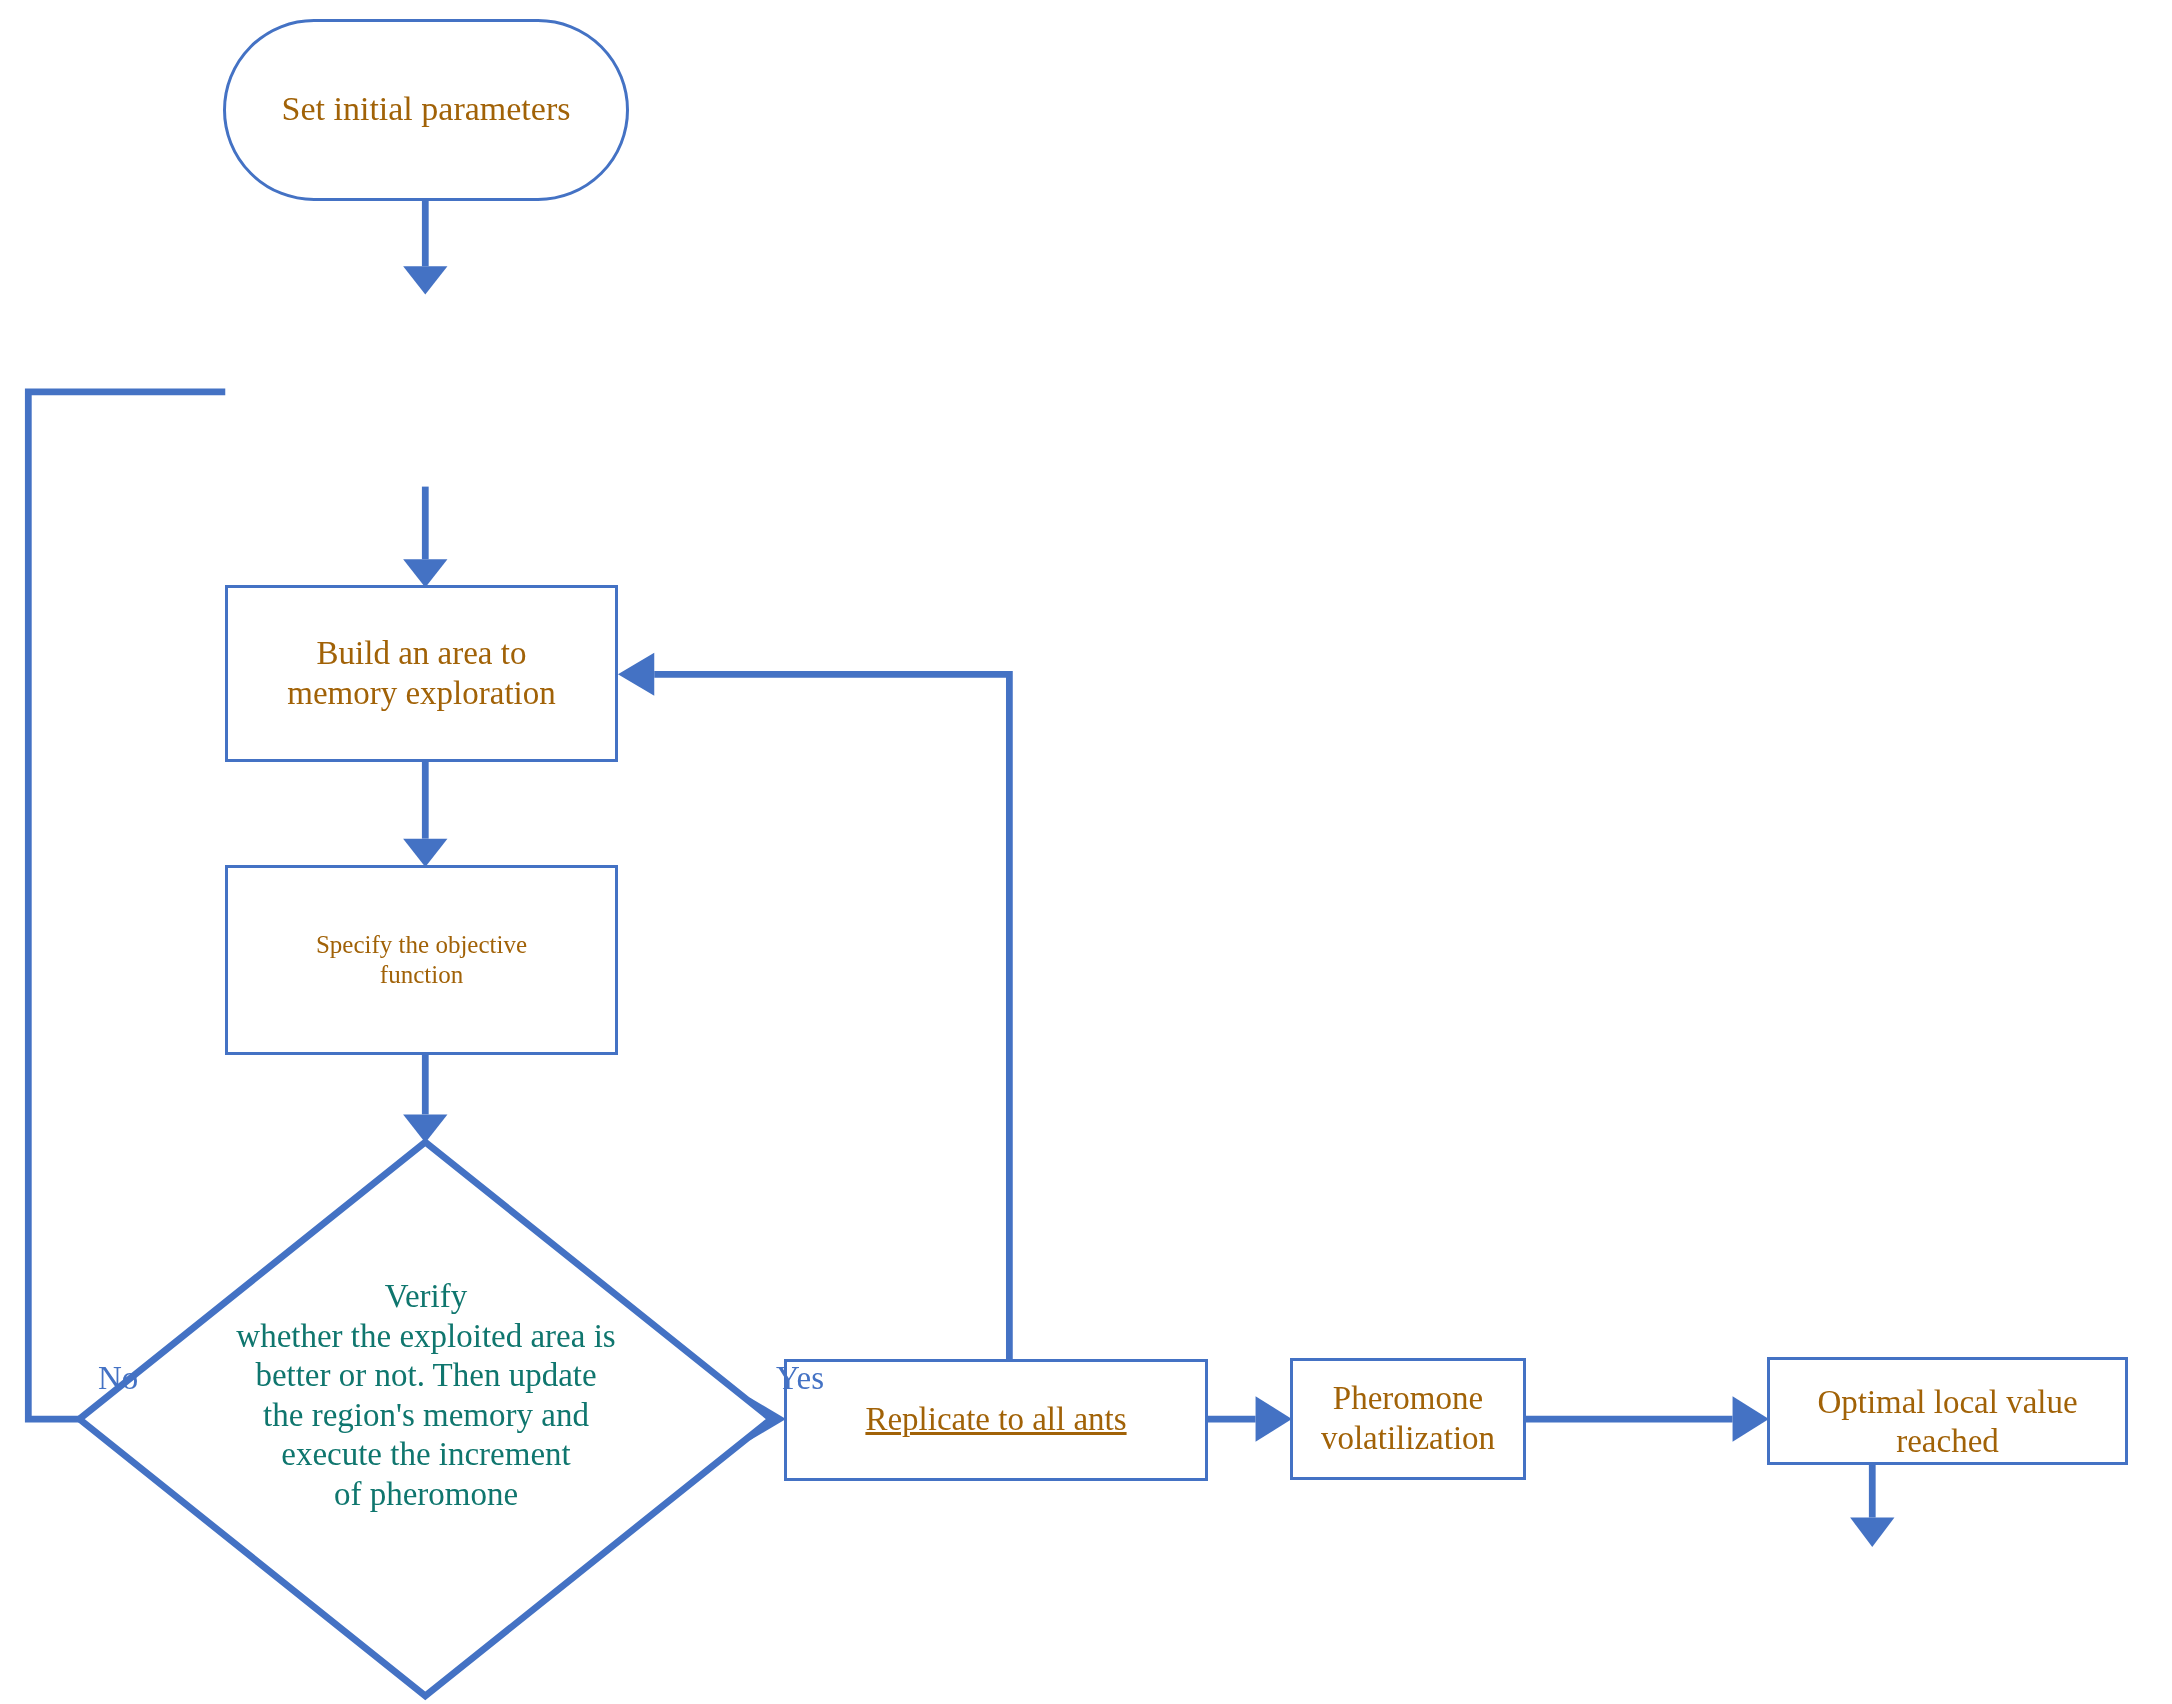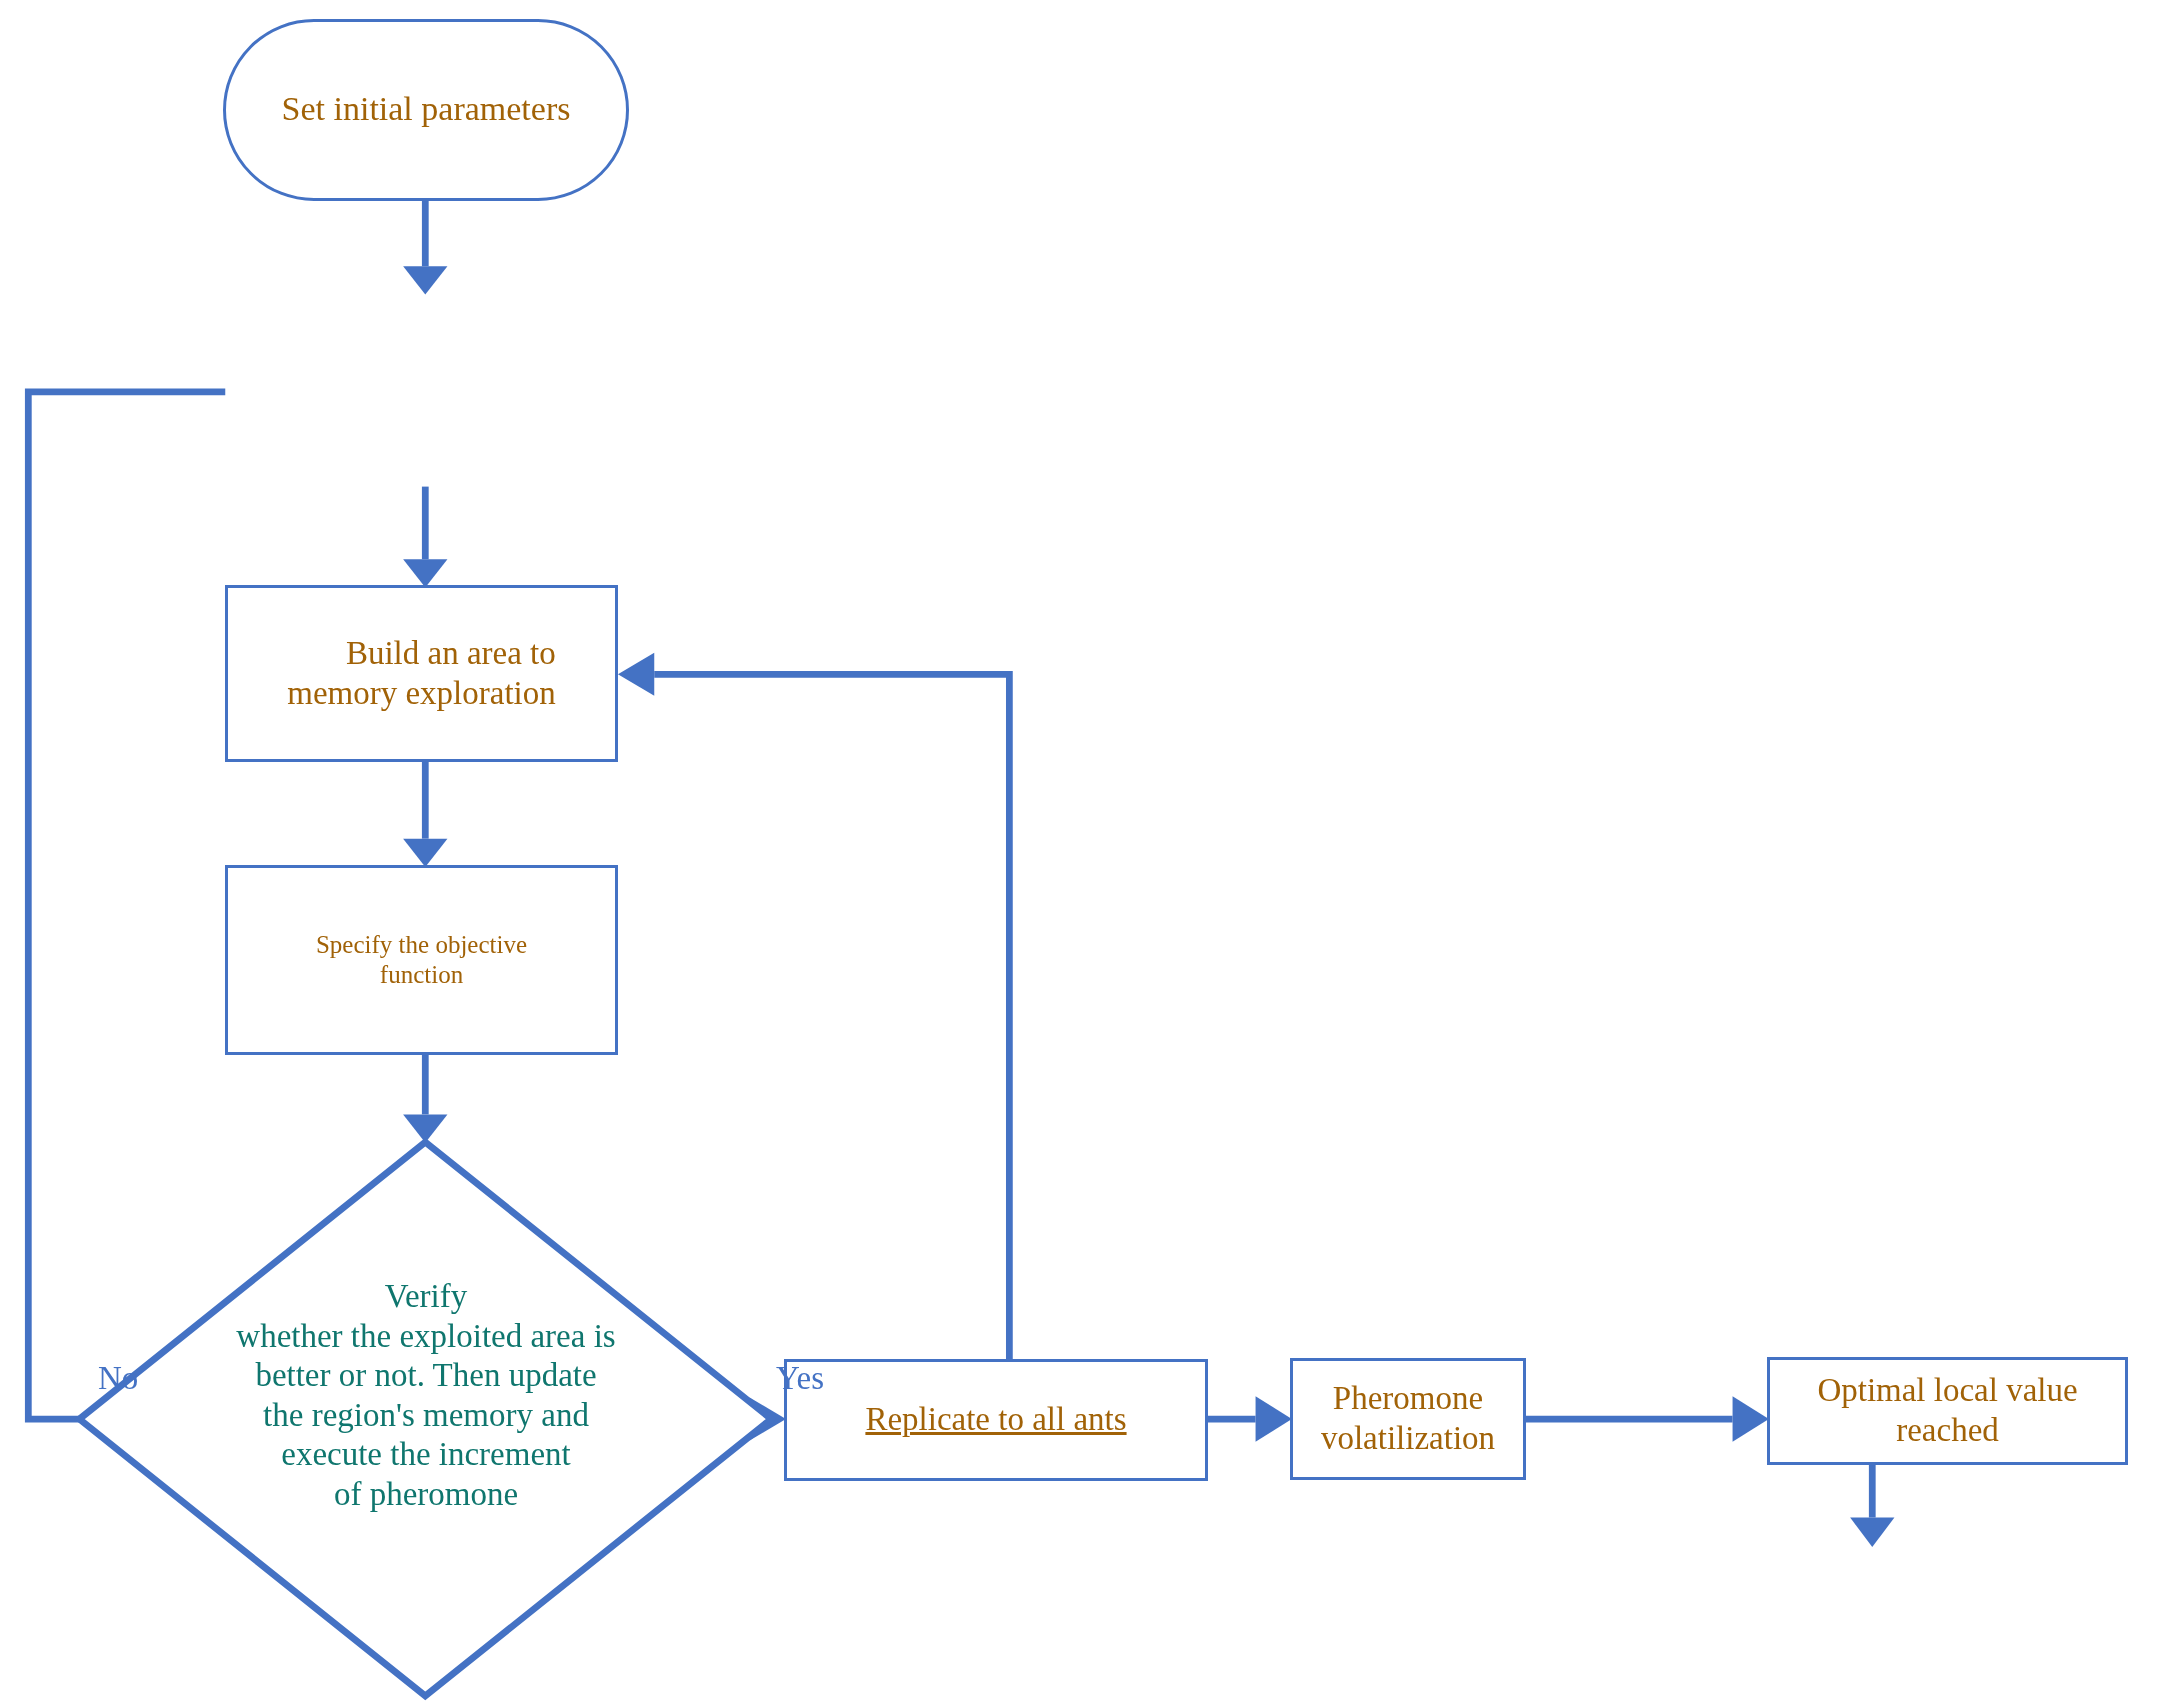--- a/index.html
+++ b/index.html
@@ -122,21 +122,21 @@
     <g>
       <polygon points="691,1855 1253,2305 691,2755 129,2305" fill="#ffffff" stroke="#4472C4" stroke-width="11"></polygon>
     </g>
   </svg>
 
   <div class="node stadium" style="left:223px; top:18.5px; width:406px; height:182px; border-radius:91px; font-size:34px;">
     <span class="nodetext">Set initial parameters</span>
   </div>
 
 
-  <div class="node rectnode" style="left:225px; top:585px; width:393px; height:177px; font-size:33px;text-align:right;">
+  <div class="node rectnode" style="left:225px; top:585px; width:393px; height:177px; font-size:33px;">
     <span class="nodetext">Build an area to
 memory exploration</span>
   </div>
 
   <div class="node rectnode" style="left:225px; top:865px; width:393px; height:190px; font-size:25px;">
     <span class="nodetext">Specify the objective
 function</span>
   </div>
 
   <div class="diamond-text" style="left:118px; top:1277px; width:616px; font-size:33px;">Verify
@@ -148,21 +148,21 @@
 
   <div class="node rectnode" style="left:784px; top:1359px; width:424px; height:122px; font-size:33px;text-decoration:underline;">
     <span class="nodetext">Replicate to all ants</span>
   </div>
 
   <div class="node rectnode" style="left:1290px; top:1358px; width:236px; height:122px; font-size:33px;">
     <span class="nodetext">Pheromone
 volatilization</span>
   </div>
 
-  <div class="node rectnode" style="left:1767px; top:1357px; width:361px; height:108px; font-size:33px;">
+  <div class="node rectnode" style="left:1767px; top:1357px; width:361px; height:108px; font-size:33px;align-items:flex-end;">
     <span class="nodetext">Optimal local value
 reached</span>
   </div>
 
 
   <div class="edge-label" style="left:51px; top:1360px; font-size:33px;">No</div>
 
   <div class="edge-label" style="left:729px; top:1360px; font-size:33px;">Yes</div>
 
 </div>

